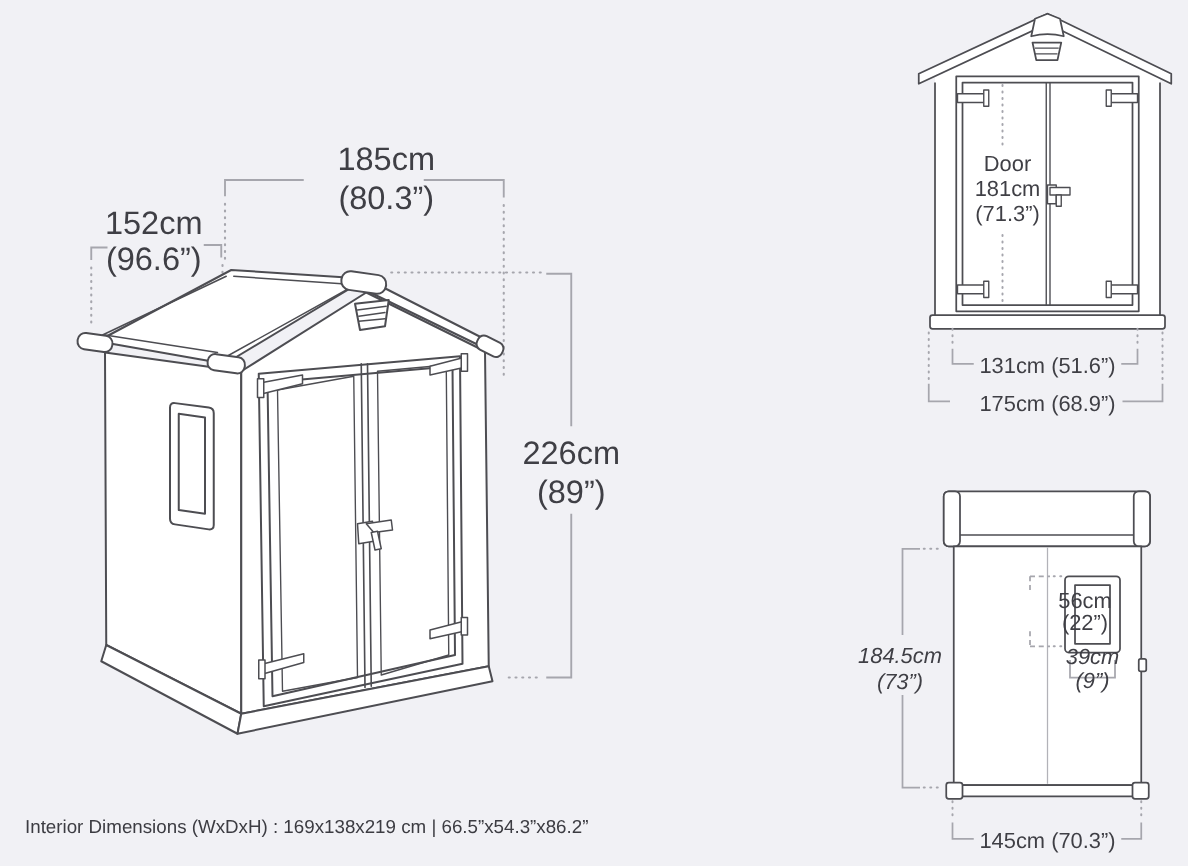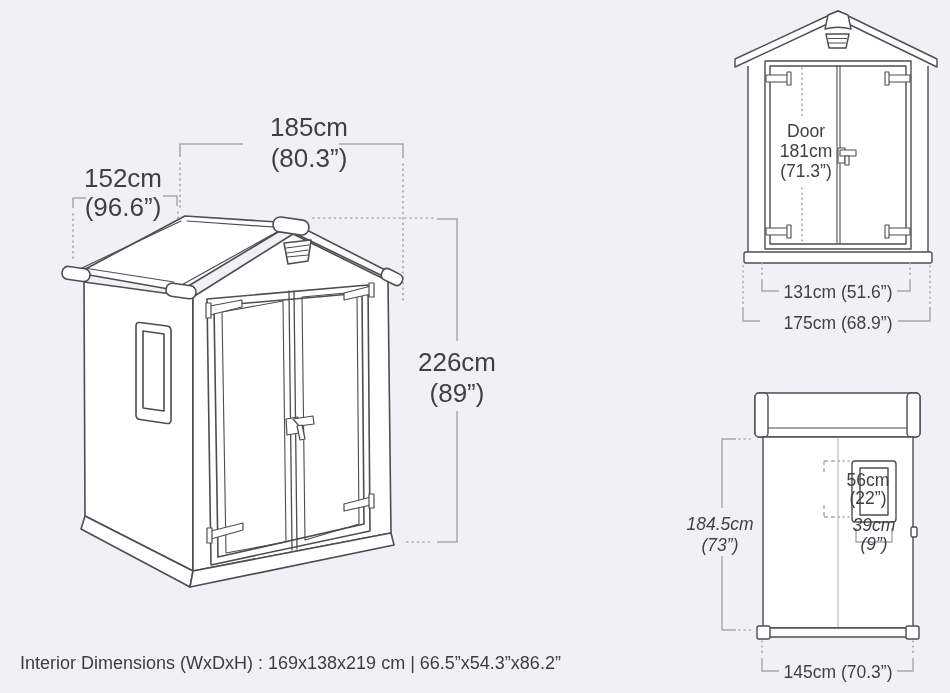--- a/index.html
+++ b/index.html
@@ -15,21 +15,21 @@
     transform:translateX(-50%);
     text-align:center;
     white-space:nowrap;
     color:#3f3f45;
   }
   .label span{display:block;}
   .dim-lg{font-size:26px;line-height:31px;}
   .dim-sm{font-size:17.5px;line-height:20px;}
   .footer-text{
     position:absolute;left:20px;top:653px;
-    font-size:18px;color:#3c3c42;white-space:nowrap;text-align:center;
+    font-size:15px;color:#3c3c42;white-space:nowrap;text-align:center;
   }
 </style>
 </head>
 <body>
 
 <svg id="art" width="950" height="693" viewBox="0 0 950 693">
 
   <g>
 
     <g stroke="#a6a6ad" stroke-width="1.5" fill="none">

